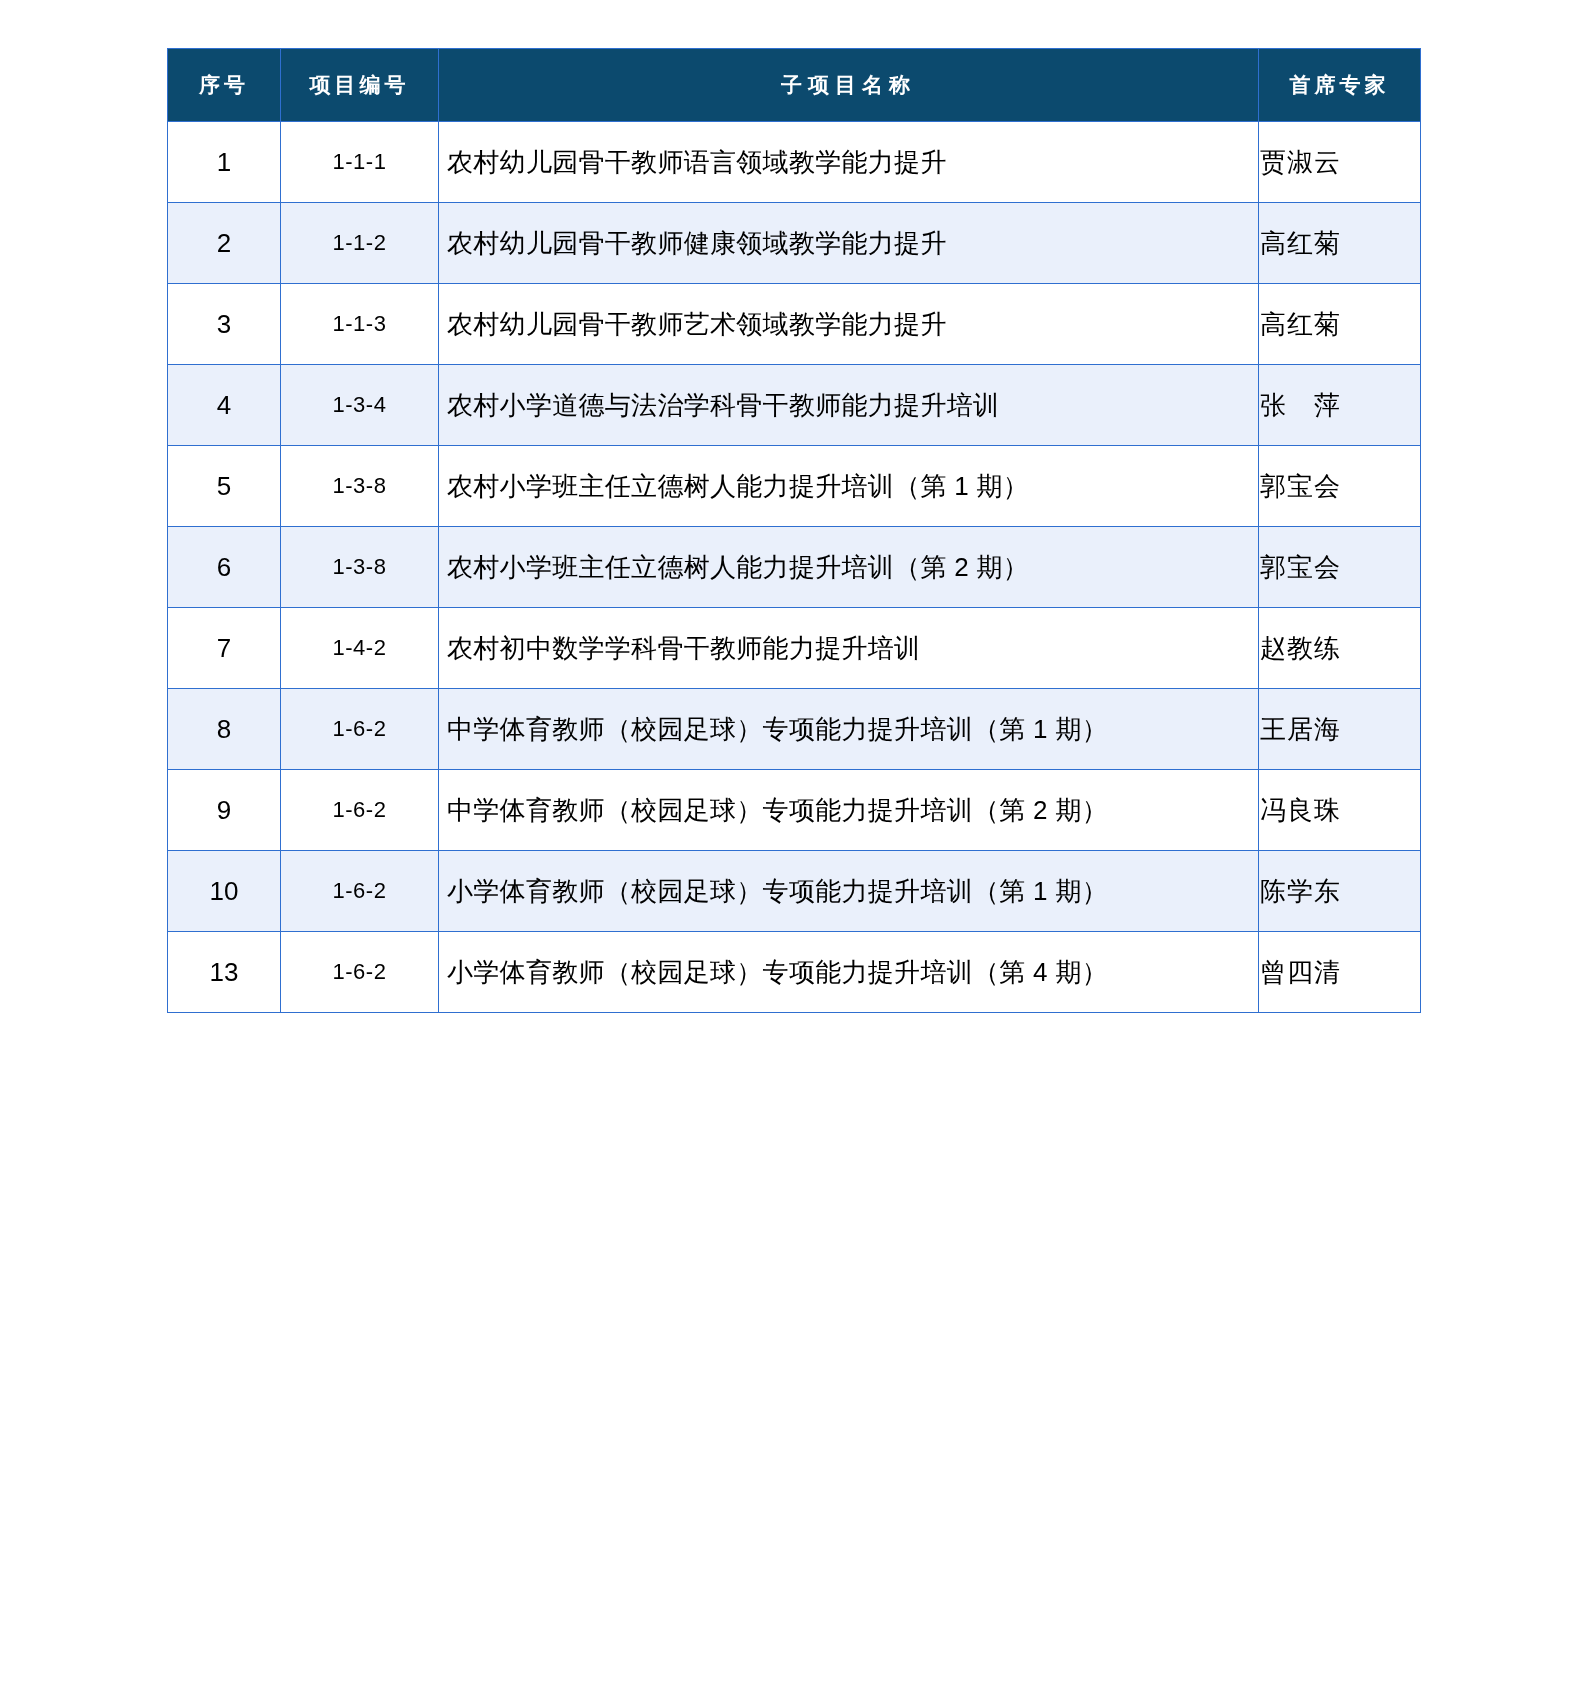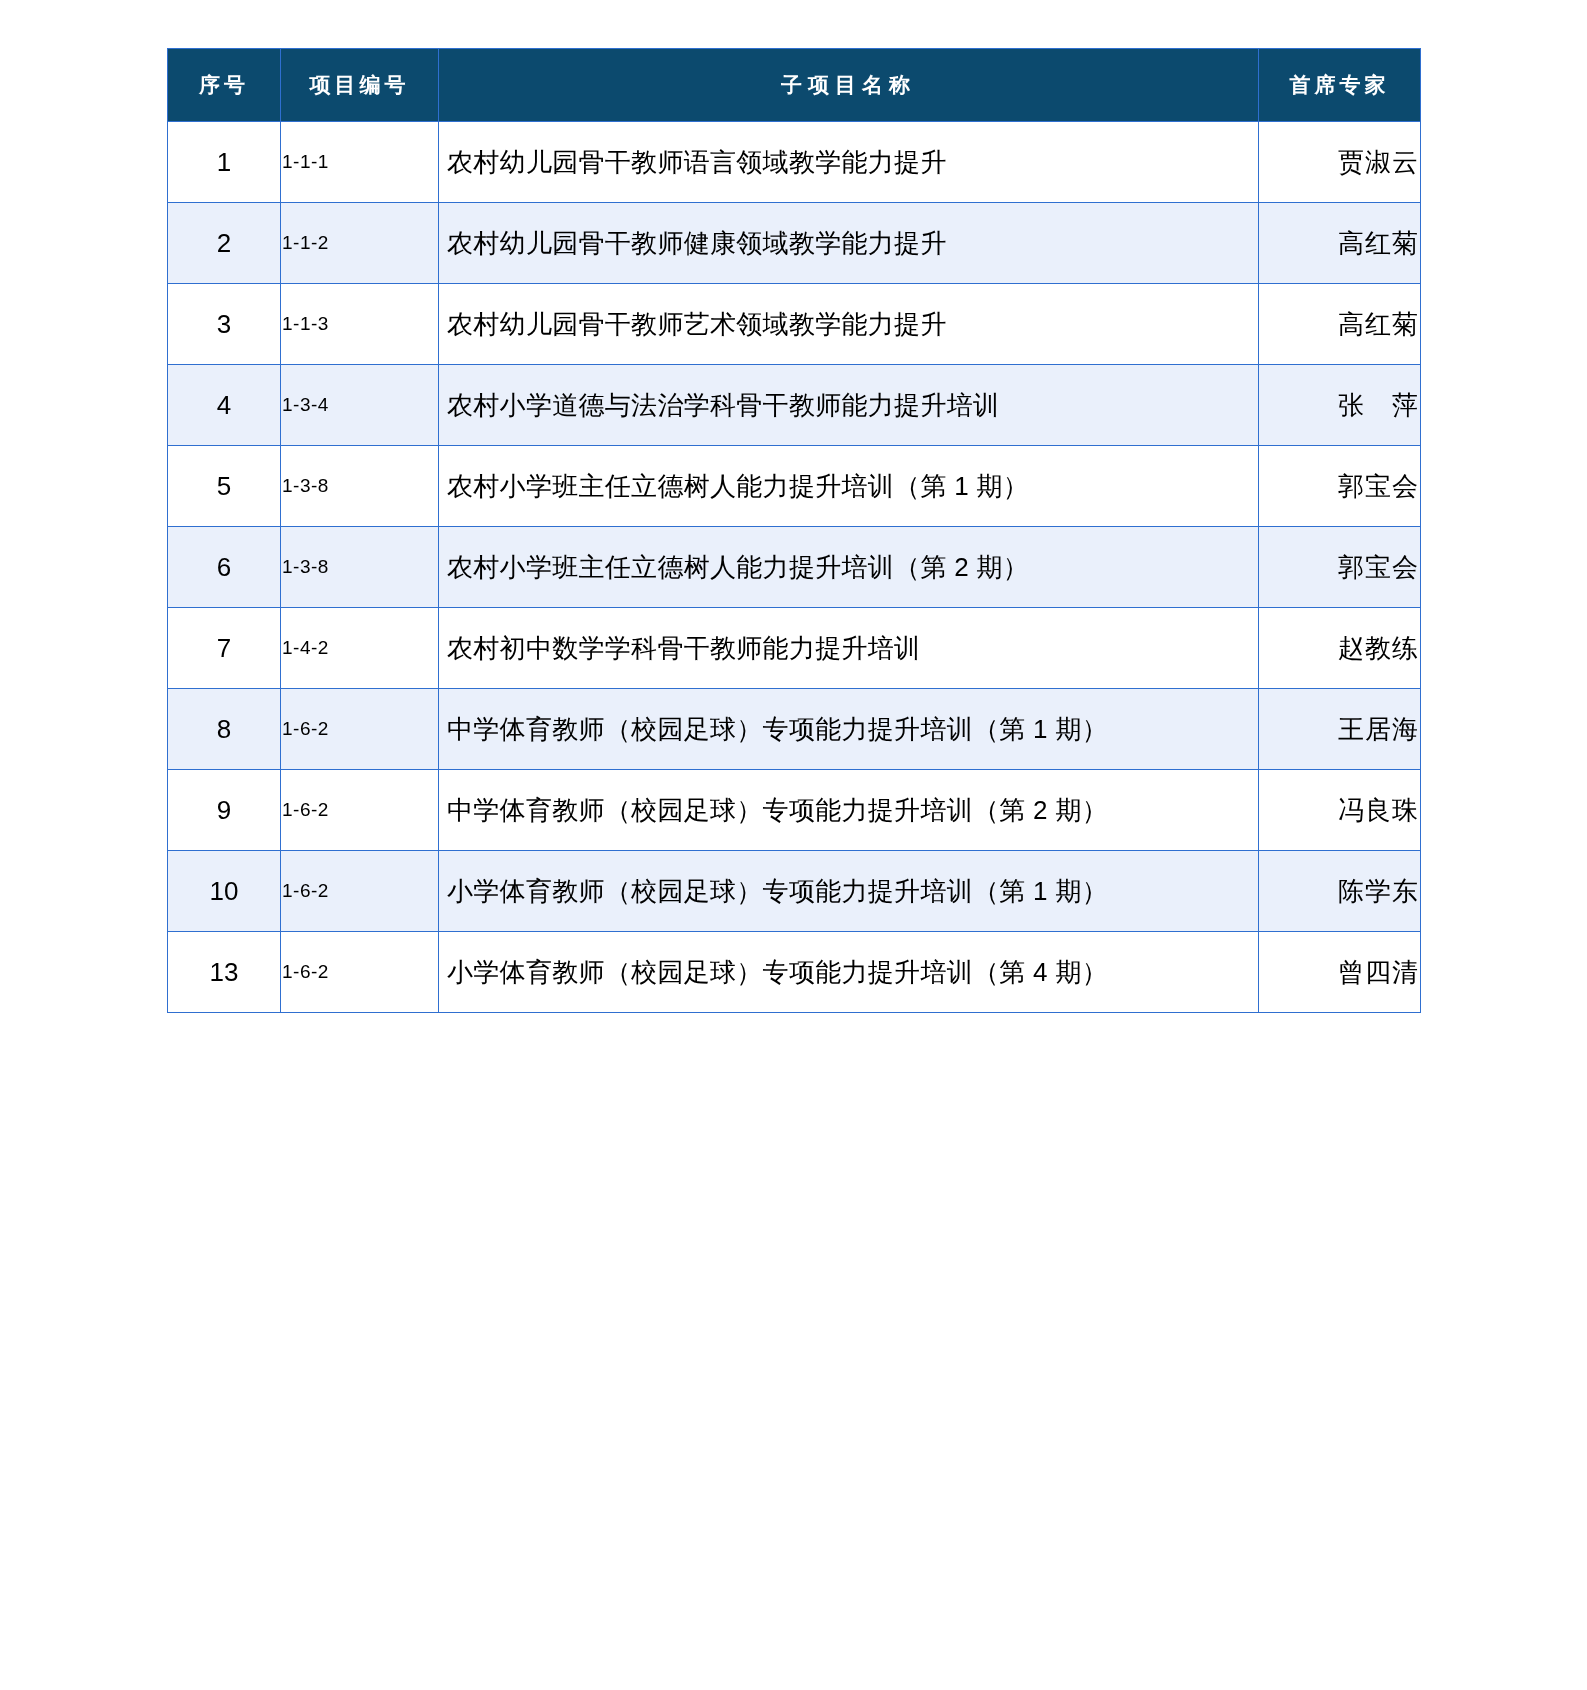--- a/index.html
+++ b/index.html
@@ -70,32 +70,33 @@
   }
   tbody tr.odd td  { background: #ffffff; }
   tbody tr.even td { background: #EAF0FB; }
 
   td.idx {
     text-align: center;
     font-family: "Liberation Sans", "DejaVu Sans", sans-serif;
     font-size: 26px;
   }
   td.code {
+    text-align: center;
     font-family: "Liberation Sans", "DejaVu Sans", sans-serif;
-    font-size: 19px;
+    font-size: 22px;
     letter-spacing: 0.5px;
   }
   td.name {
     text-align: left;
     padding-left: 8px;
     font-size: 26px;
     letter-spacing: 0.3px;
   }
   td.expert {
-    text-align: right;
+    text-align: left;
     font-size: 26px;
     letter-spacing: 1px;
   }
 </style>
 </head>
 <body>
 
 <div class="page">
 
 

